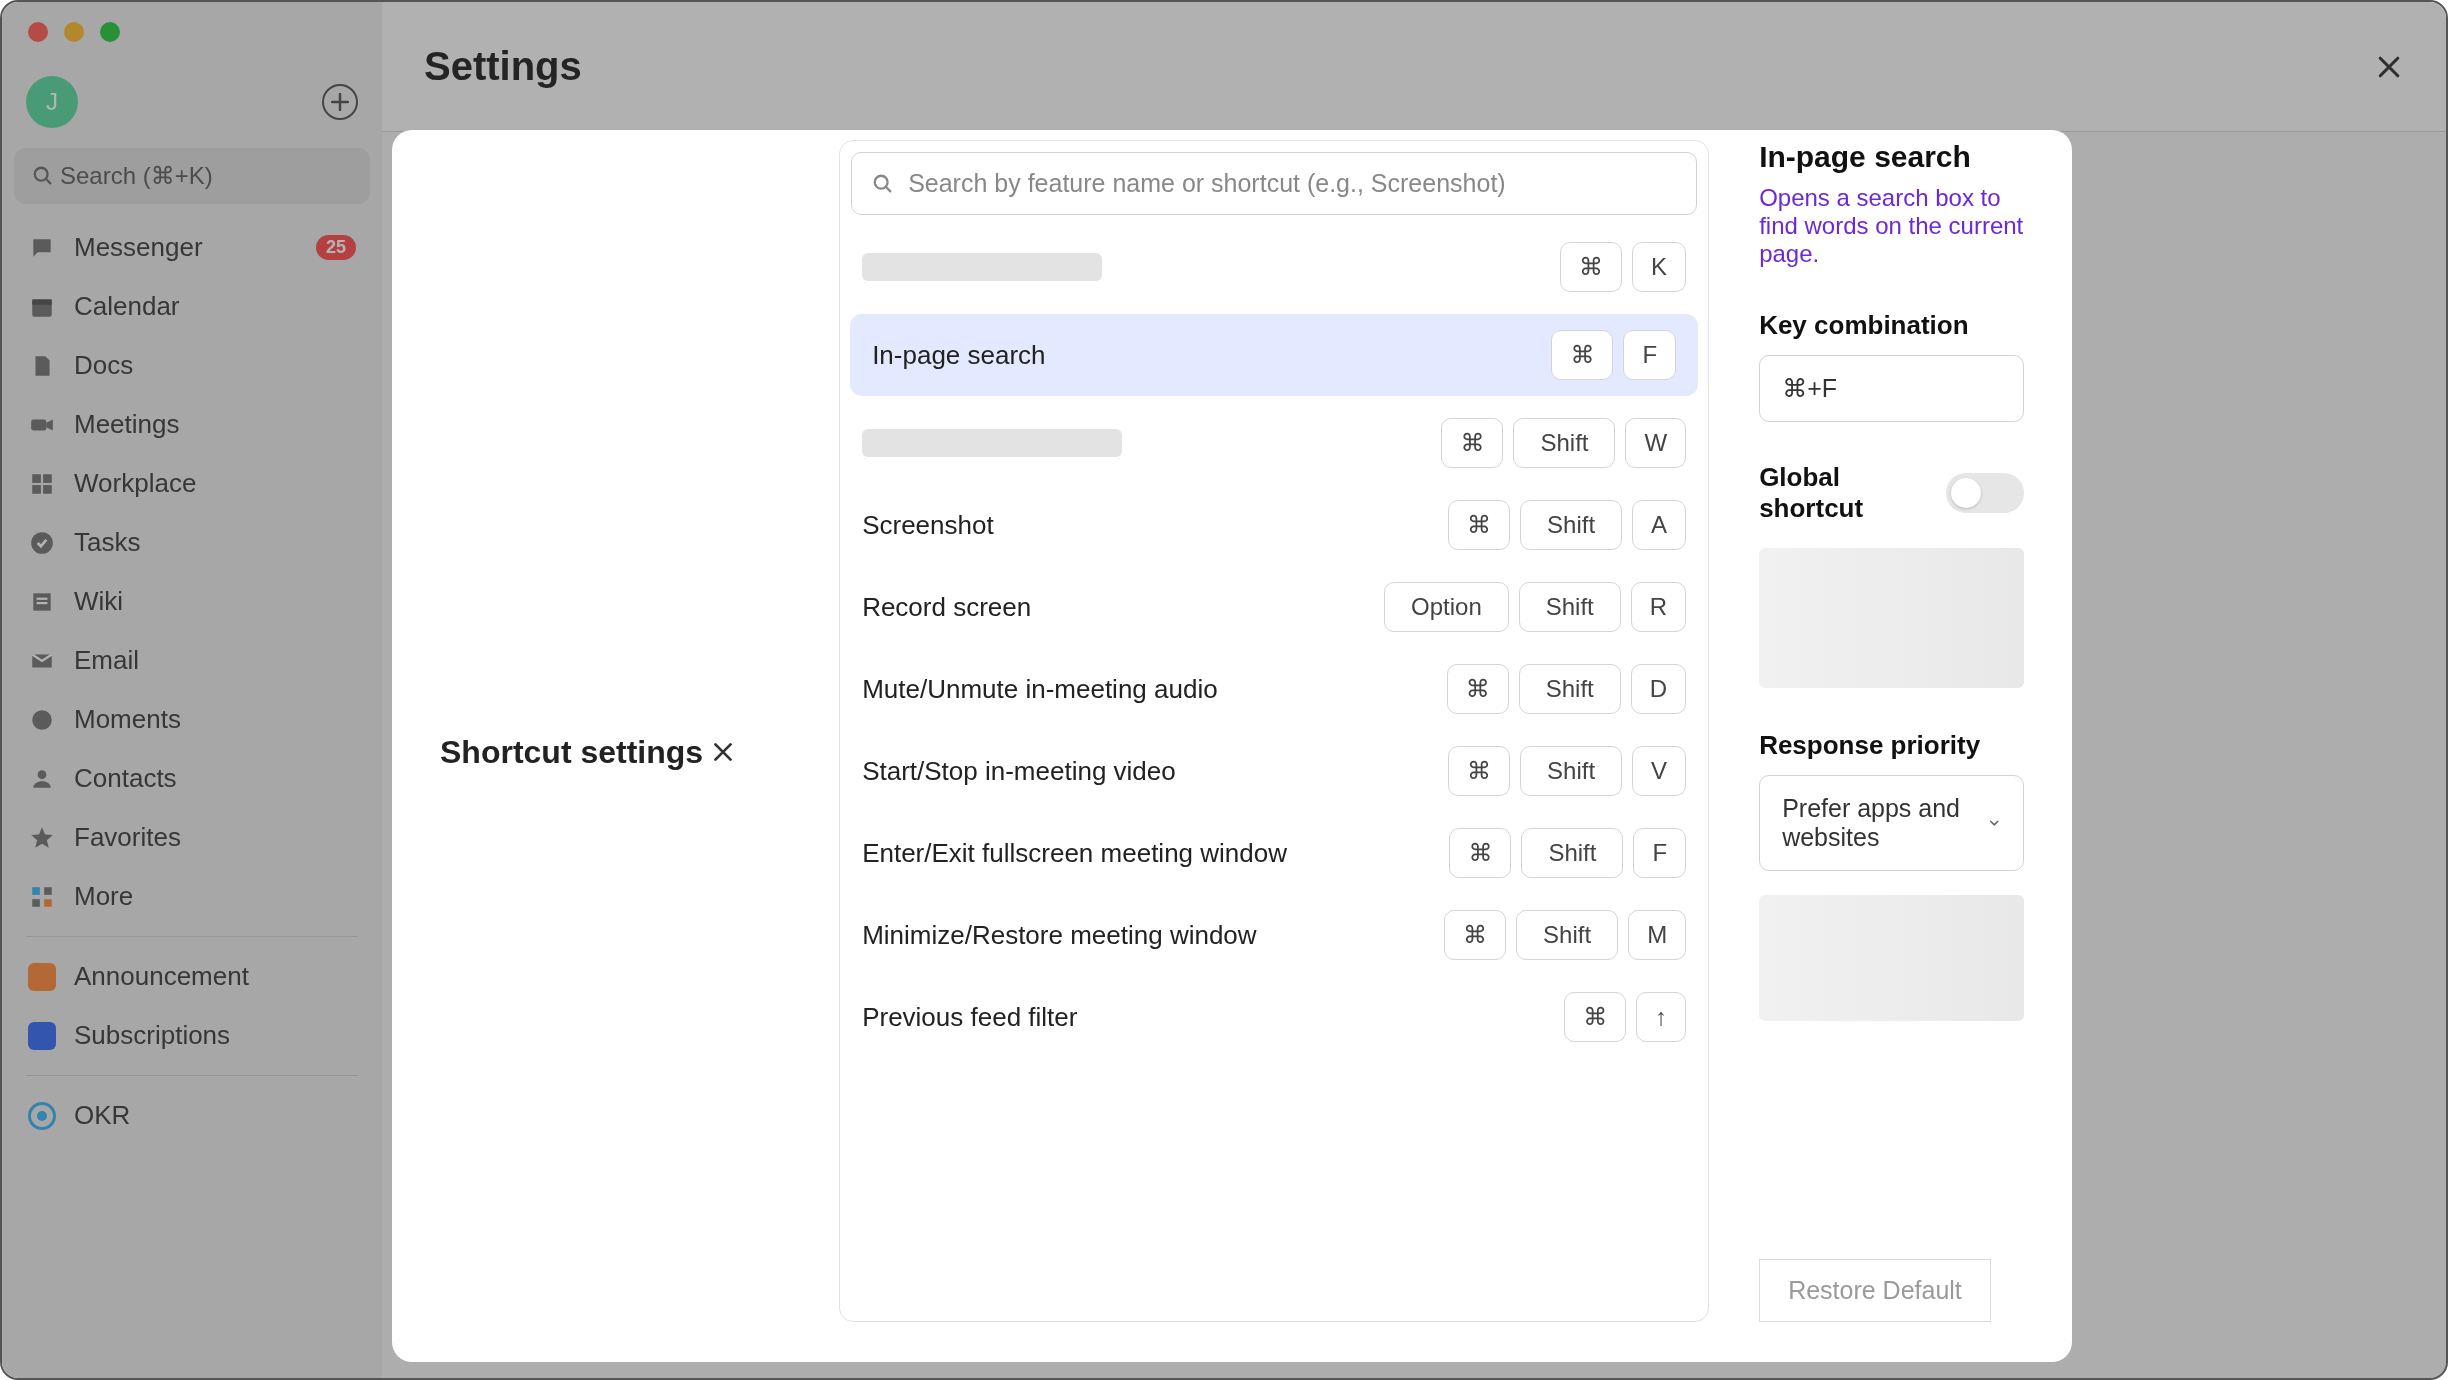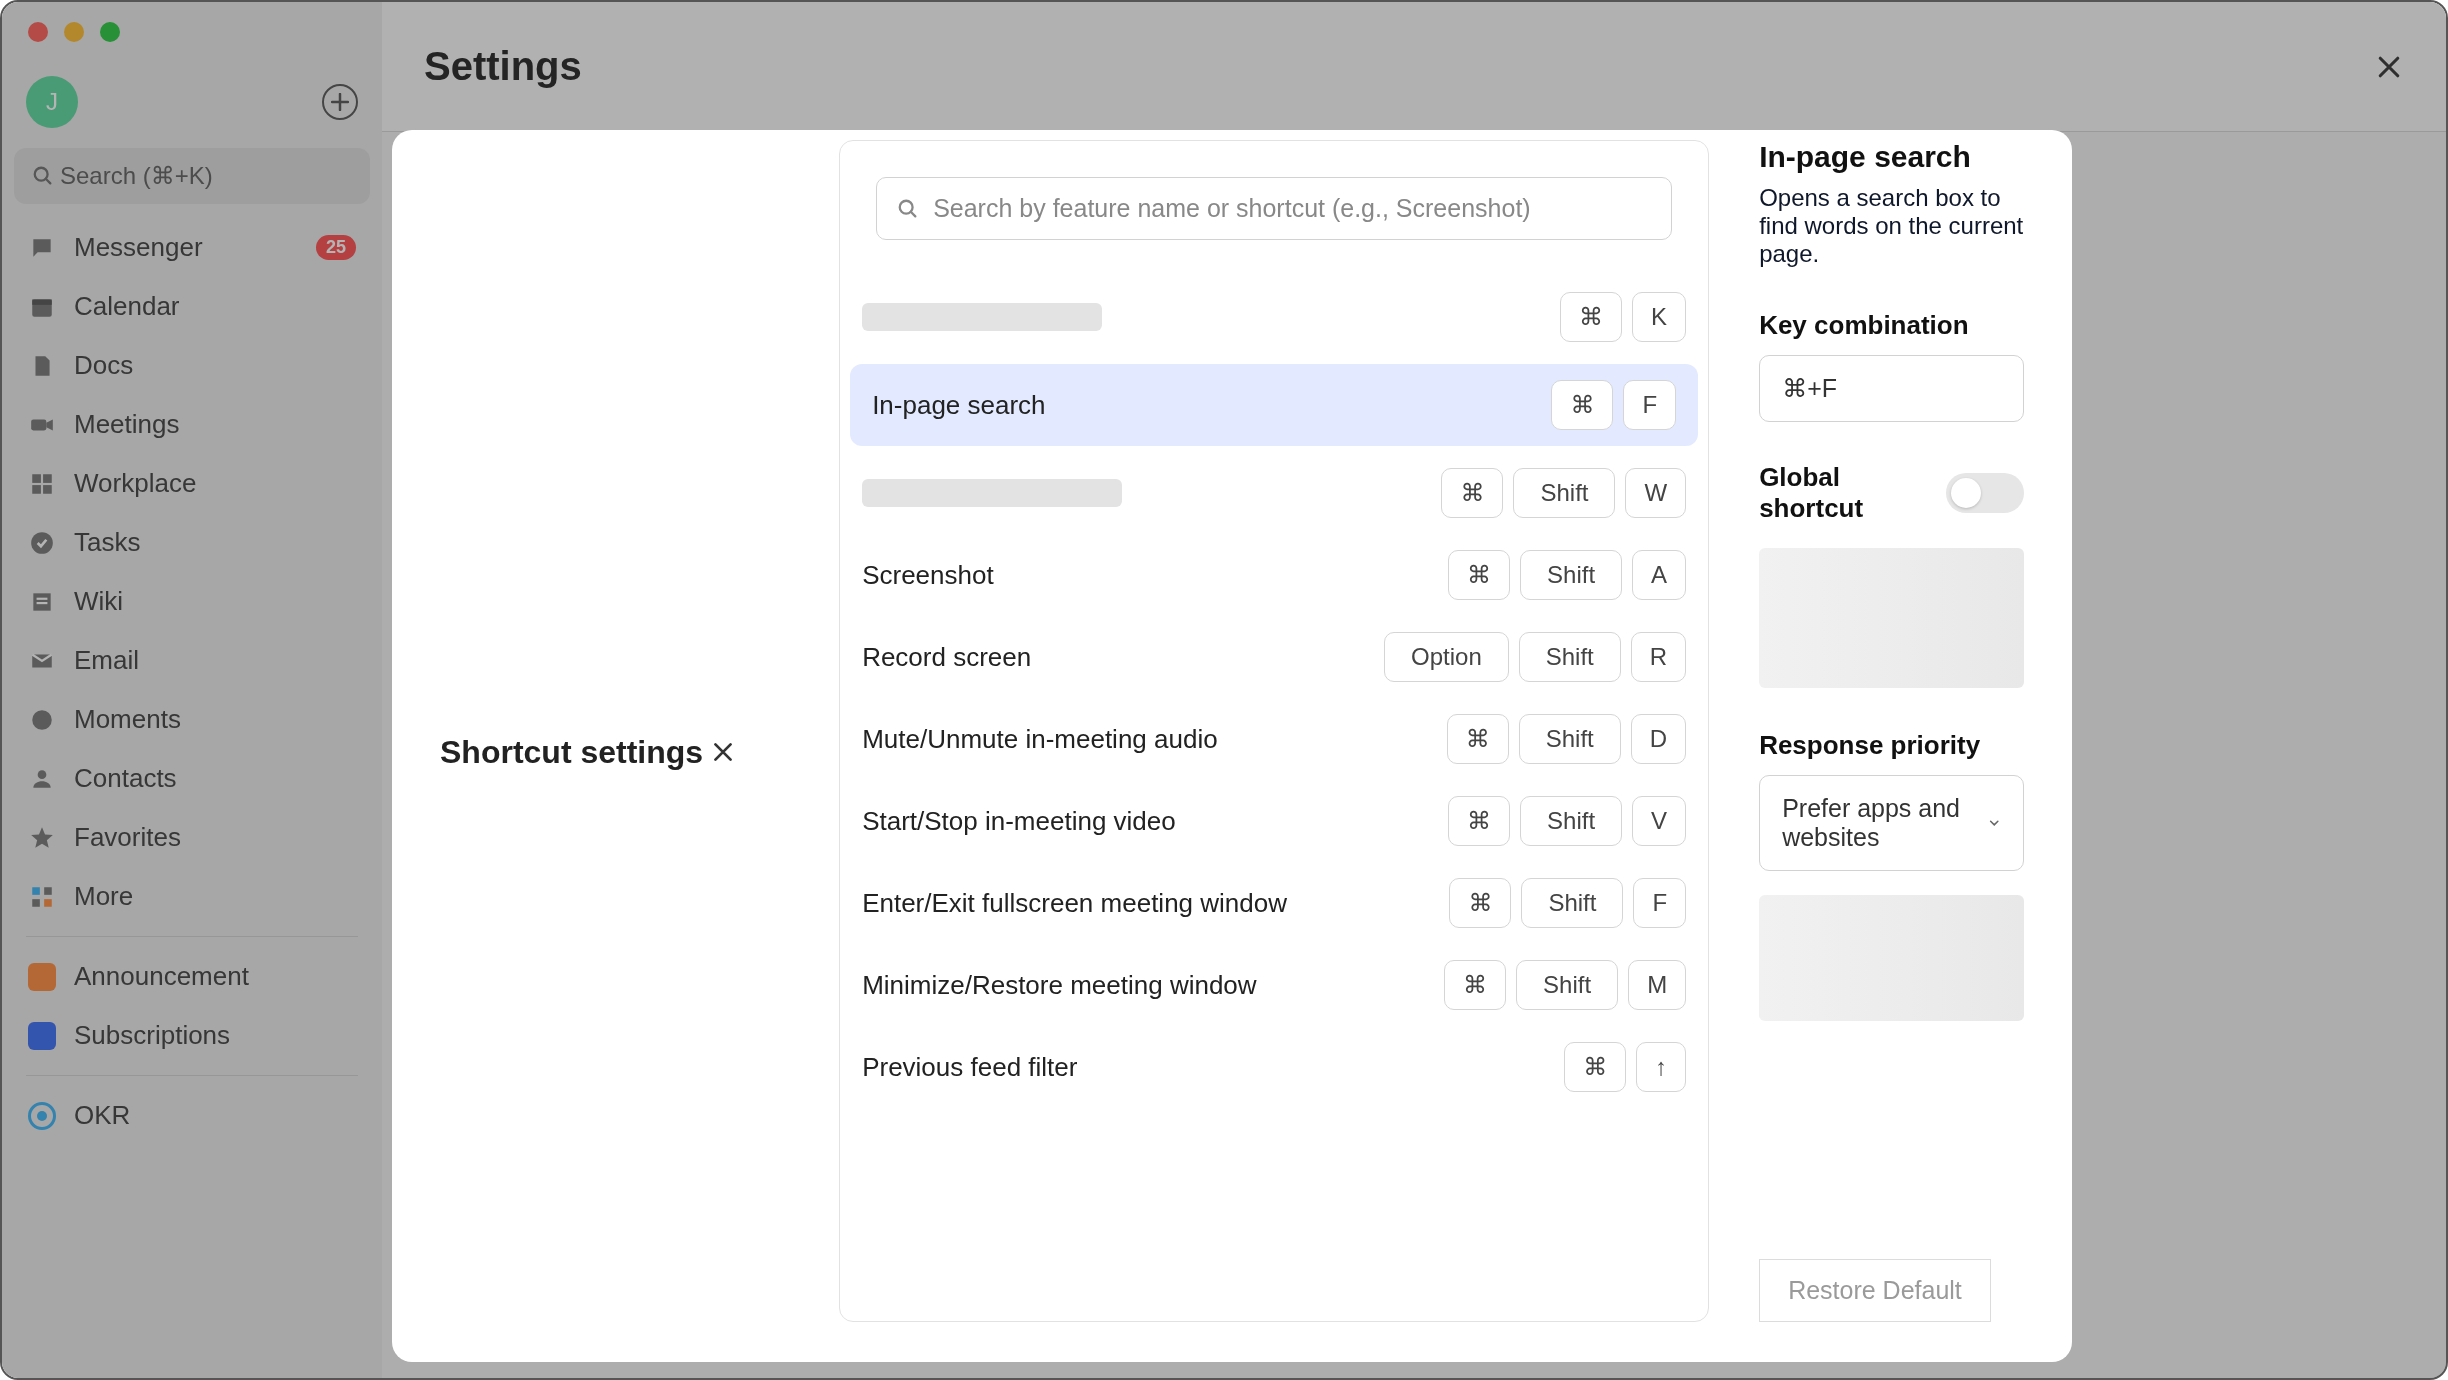--- a/index.html
+++ b/index.html
@@ -170,21 +170,21 @@
     
     .list-panel {
       width: 870px;
       border: 1px solid #e2e2e2;
       border-radius: 14px;
       display: flex;
       flex-direction: column;
       overflow: hidden;
     }
     .list-search {
-      margin: 36px;
+      margin: 11px;
       border: 1.5px solid #d2d2d2;
       border-radius: 10px;
       padding: 16px 20px;
       display: flex;
       align-items: center;
       gap: 14px;
     }
     .list-search input {
       border: none;
       outline: none;
@@ -243,21 +243,21 @@
       flex-direction: column;
     }
     .detail-title {
       font-size: 30px;
       font-weight: 600;
       color: #111;
       margin-bottom: 10px;
     }
     .detail-desc {
       font-size: 24px;
-      color: #0f172a;
+      color: #6d28d9;
       margin-bottom: 42px;
     }
     .field-label {
       font-size: 26px;
       font-weight: 600;
       color: #111;
       margin-bottom: 14px;
     }
     .combo-input {
       border: 1.5px solid #d2d2d2;

